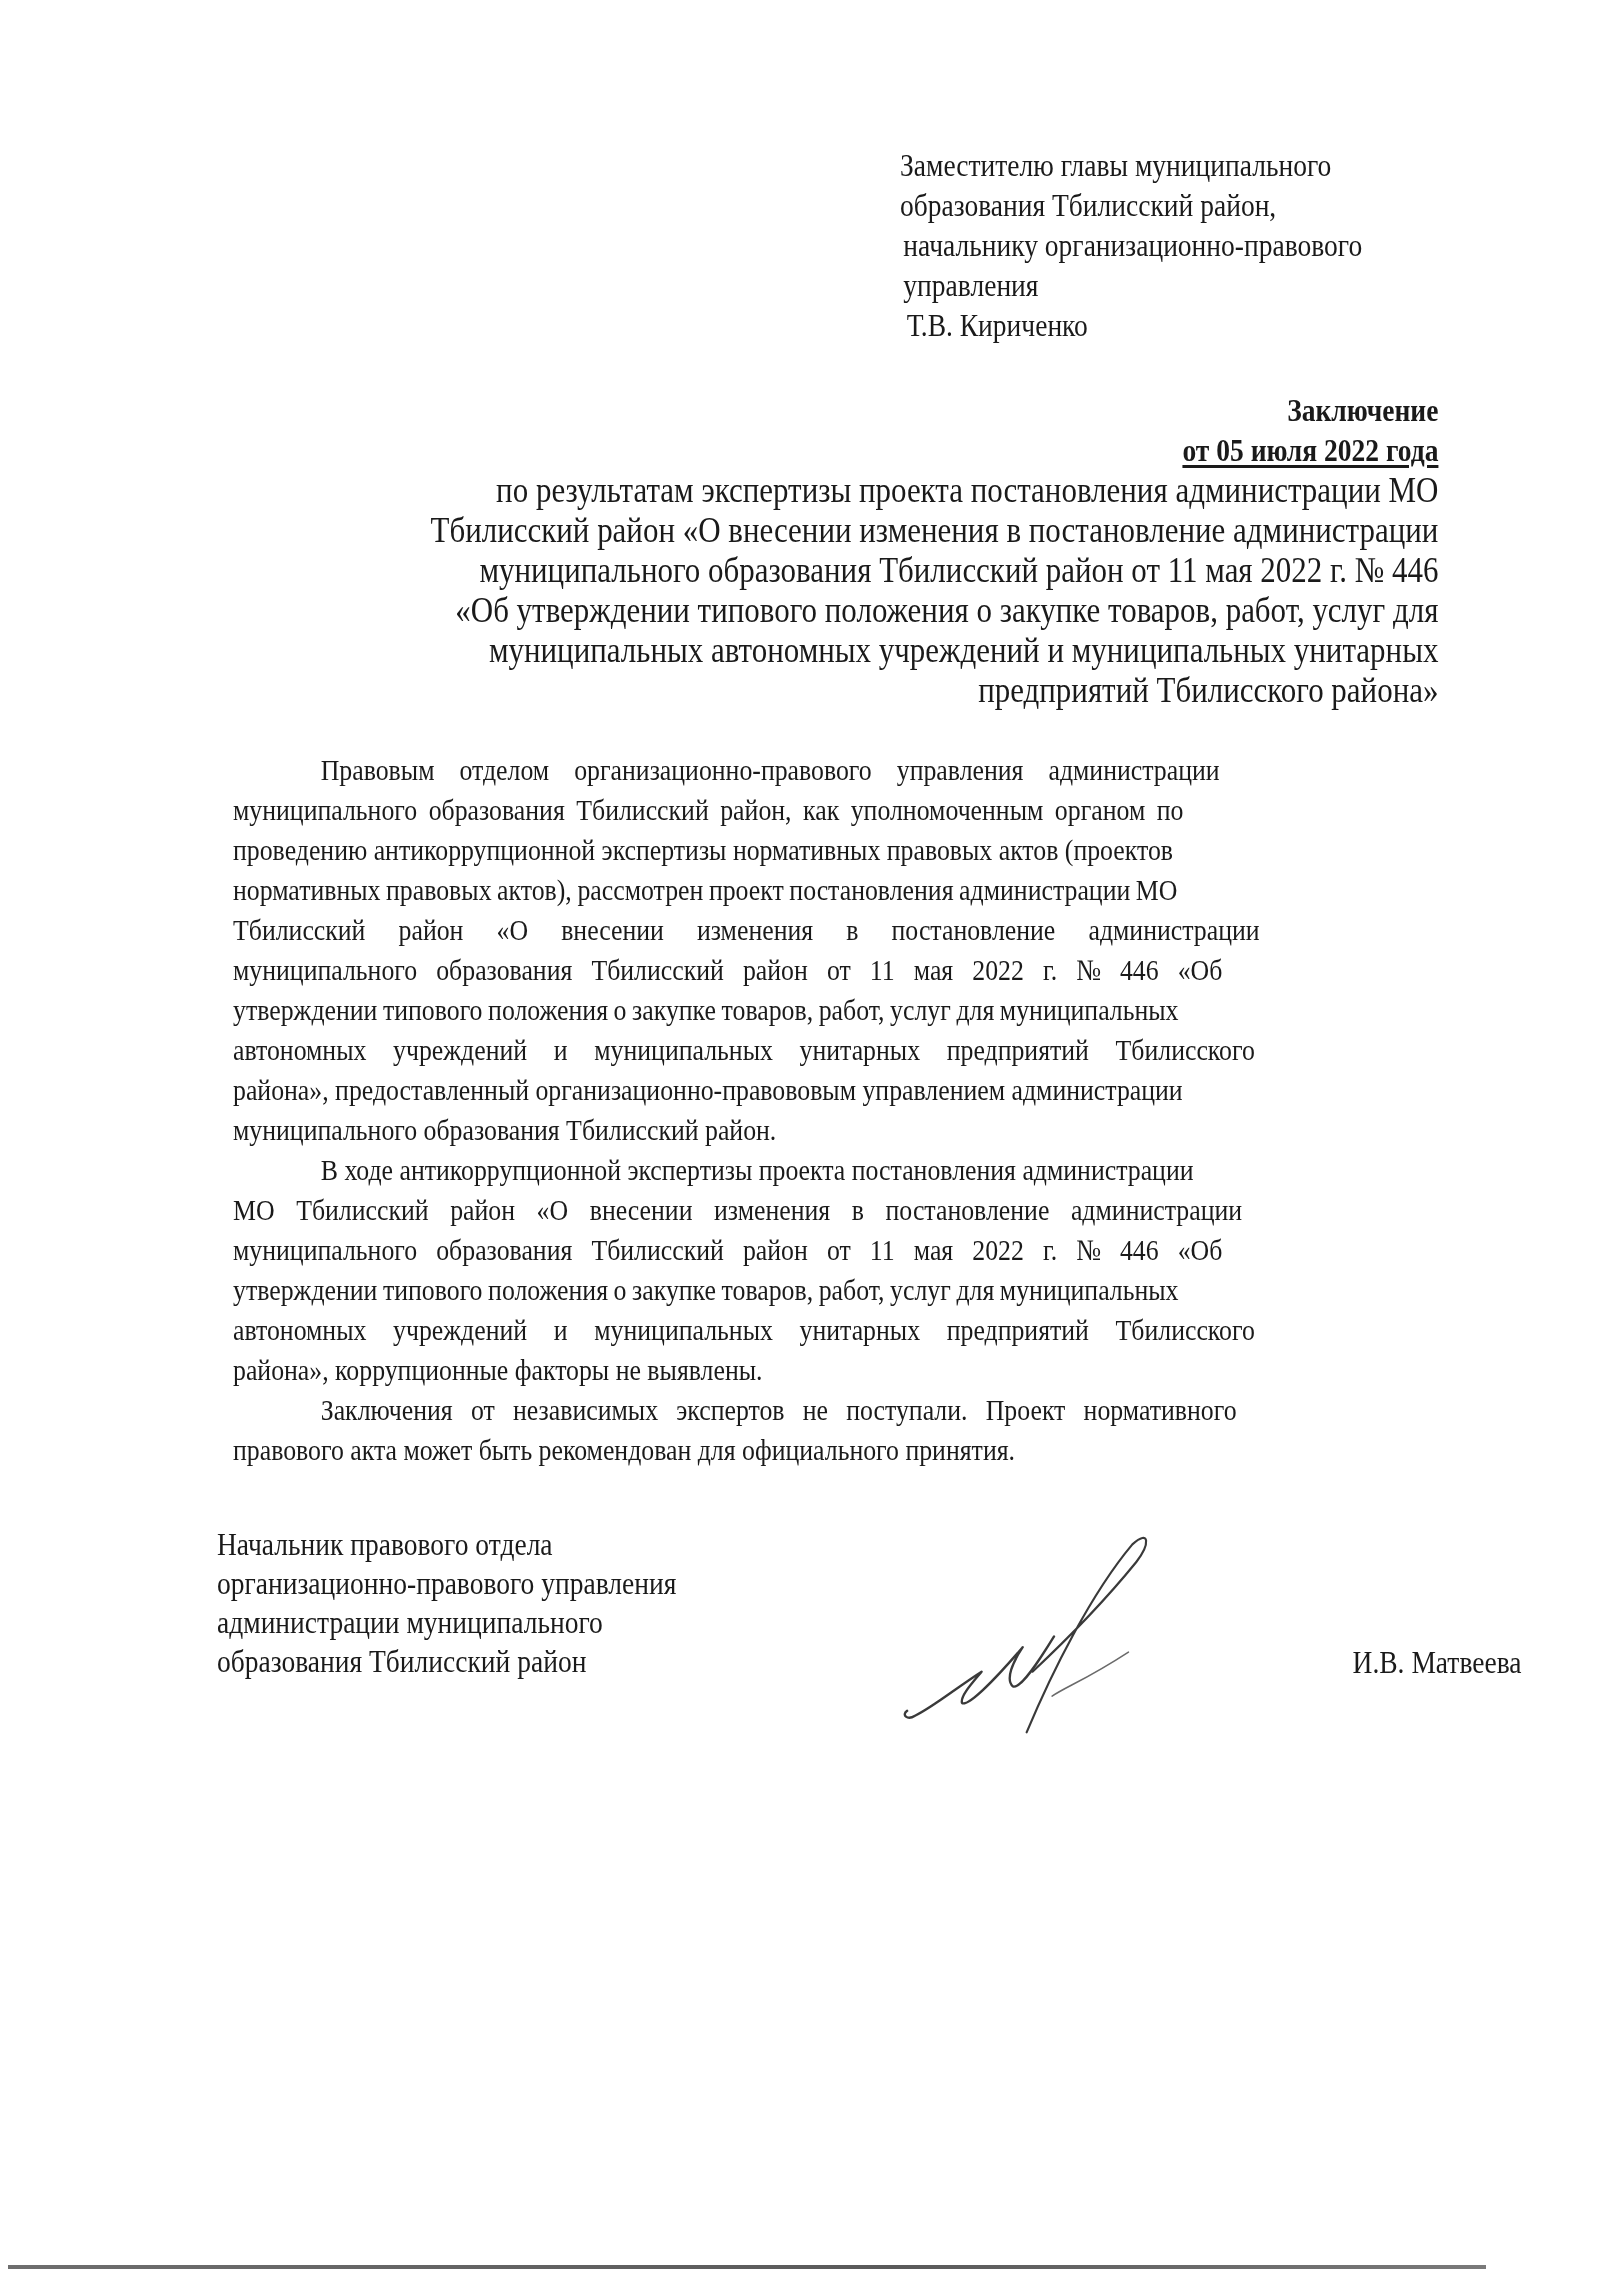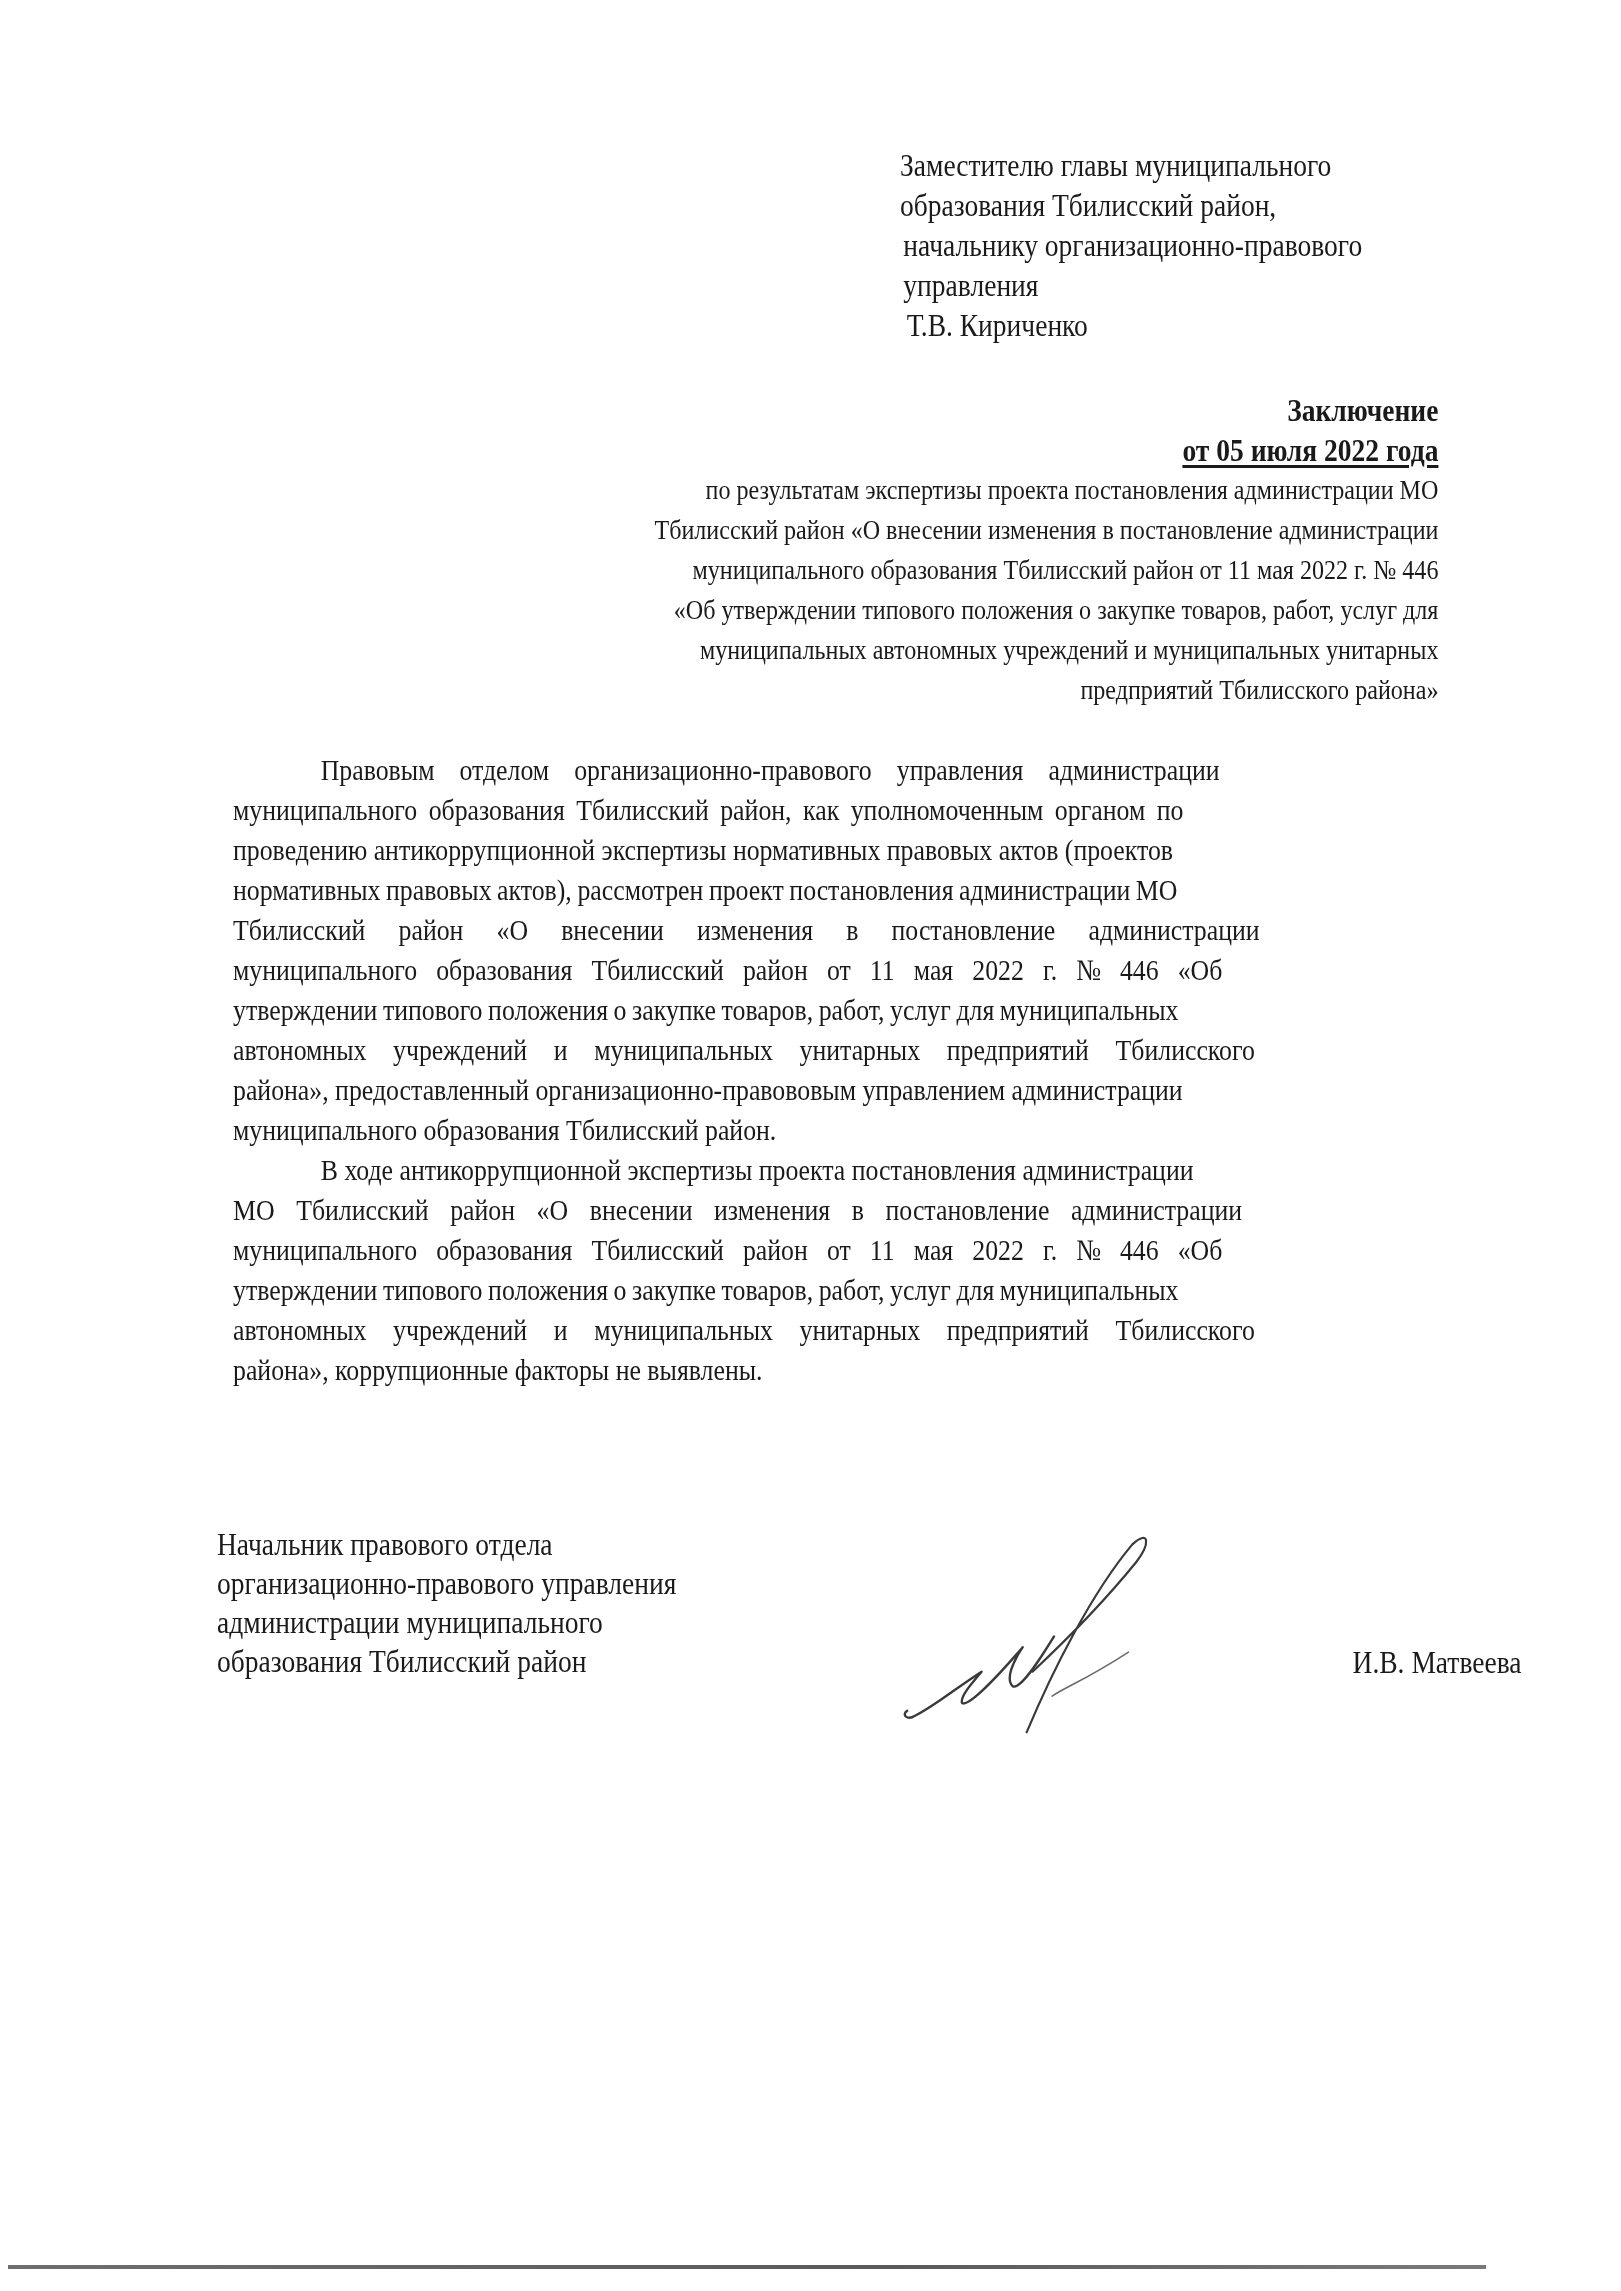--- a/index.html
+++ b/index.html
@@ -24,21 +24,21 @@
     .title {
       display: block; font-weight: bold; font-size: 32px; line-height: 40px;
       transform: scaleX(0.86);
     }
     .date {
       display: block; font-weight: bold; font-size: 32px; line-height: 40px;
       transform: scaleX(0.86);
     }
     .date span { text-decoration: underline; text-underline-offset: 3.9px; }
     .subject {
-      display: block; font-size: 28px; line-height: 40px;
+      display: block; font-size: 36px; line-height: 40px;
     }
     .subject .sl { display: block; white-space: nowrap; transform: scaleX(0.86); }
 
     .body-text {
       position: absolute; left: 233px; top: 750px; width: 1300px;
       font-size: 30px; line-height: 40px;
     }
     .para {
       margin: 0; text-align: justify; text-align-last: left;
     }
@@ -107,20 +107,24 @@
     <span class="pl">муниципального образования Тбилисский район.</span>
   </div>
   <div class="para">
     <span class="pl indent" style="word-spacing:0px">В ходе антикоррупционной экспертизы проекта постановления администрации</span>
     <span class="pl" style="word-spacing:17.6px">МО Тбилисский район «О внесении изменения в постановление администрации</span>
     <span class="pl" style="word-spacing:14.7px">муниципального образования Тбилисский район от 11 мая 2022 г. № 446 «Об</span>
     <span class="pl" style="word-spacing:-1px">утверждении типового положения о закупке товаров, работ, услуг для муниципальных</span>
     <span class="pl" style="word-spacing:23.5px">автономных учреждений и муниципальных унитарных предприятий Тбилисского</span>
     <span class="pl">района», коррупционные факторы не выявлены.</span>
   </div>
+  <div class="para">
+    <span class="pl indent" style="word-spacing:13.7px">Заключения от независимых экспертов не поступали. Проект нормативного</span>
+    <span class="pl">правового акта может быть рекомендован для официального принятия.</span>
+  </div>
 </div>
 
 <div class="signature-block">
   <div class="sig-role">
     <span class="rl">Начальник правового отдела</span>
     <span class="rl">организационно-правового управления</span>
     <span class="rl">администрации муниципального</span>
     <span class="rl">образования Тбилисский район</span>
   </div>
   <svg class="signature" viewBox="0 0 340 240">

